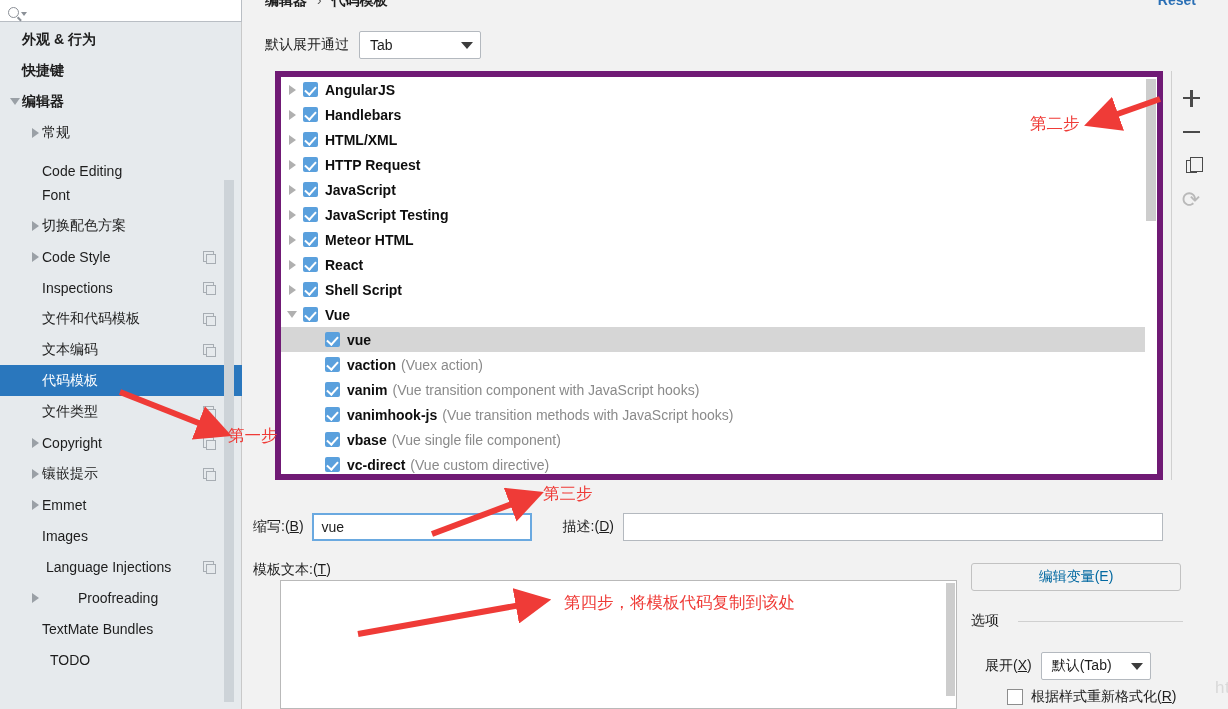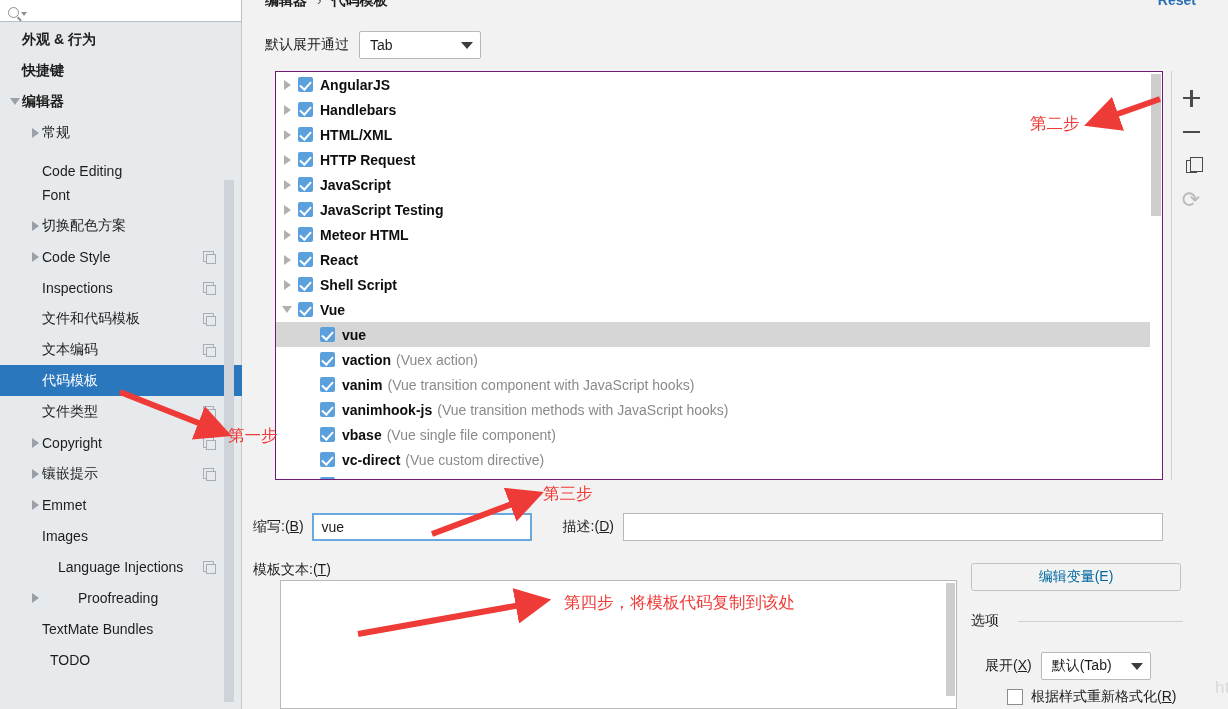--- a/index.html
+++ b/index.html
@@ -95,21 +95,21 @@
     width:26px; display:flex; align-items:center; justify-content:center;
   }
   .combo .carr i {
     width:0;height:0;border-left:6px solid transparent;border-right:6px solid transparent;
     border-top:7px solid #3c3c3c;
   }
   #expand-combo { width:122px; }
   
   #tree-panel {
     position:absolute; left:32px; top:71px; width:888px; height:409px;
-    background:#fff; border:1px solid #701a75;
+    background:#fff; border:6px solid #701a75;
     overflow:hidden;
   }
   .trow { height:25px; display:flex; align-items:center; white-space:nowrap; }
   .trow.hl { background:#d6d6d6; }
   .tarrow { width:22px; flex:0 0 22px; display:flex; align-items:center; justify-content:center; }
   .tarrow i { width:0;height:0;border-top:5px solid transparent;border-bottom:5px solid transparent;border-left:7px solid #b0b0b0; }
   .tarrow i.down { border-left:5px solid transparent;border-right:5px solid transparent;border-top:7px solid #b0b0b0;border-bottom:none; }
   .cb {
     width:15px;height:15px;flex:0 0 15px;border-radius:2px;
     background:#5aa0dd; position:relative; margin-right:7px;
@@ -272,21 +272,21 @@
       <div class="srow" style="padding-left: 28px;">
         <span class="arrow">
           <i></i>
         </span>
         <span class="slabel">Emmet</span>
       </div>
       <div class="srow" style="padding-left: 28px;">
         <span class="arrow"></span>
         <span class="slabel">Images</span>
       </div>
-      <div class="srow" style="padding-left: 44px;">
+      <div class="srow" style="padding-left: 32px;">
         <span class="arrow"></span>
         <span class="slabel">Language Injections</span>
         <span class="copyglyph"></span>
       </div>
       <div class="srow" style="padding-left: 28px; gap: 36px;">
         <span class="arrow">
           <i></i>
         </span>
         <span class="slabel">Proofreading</span>
       </div>

